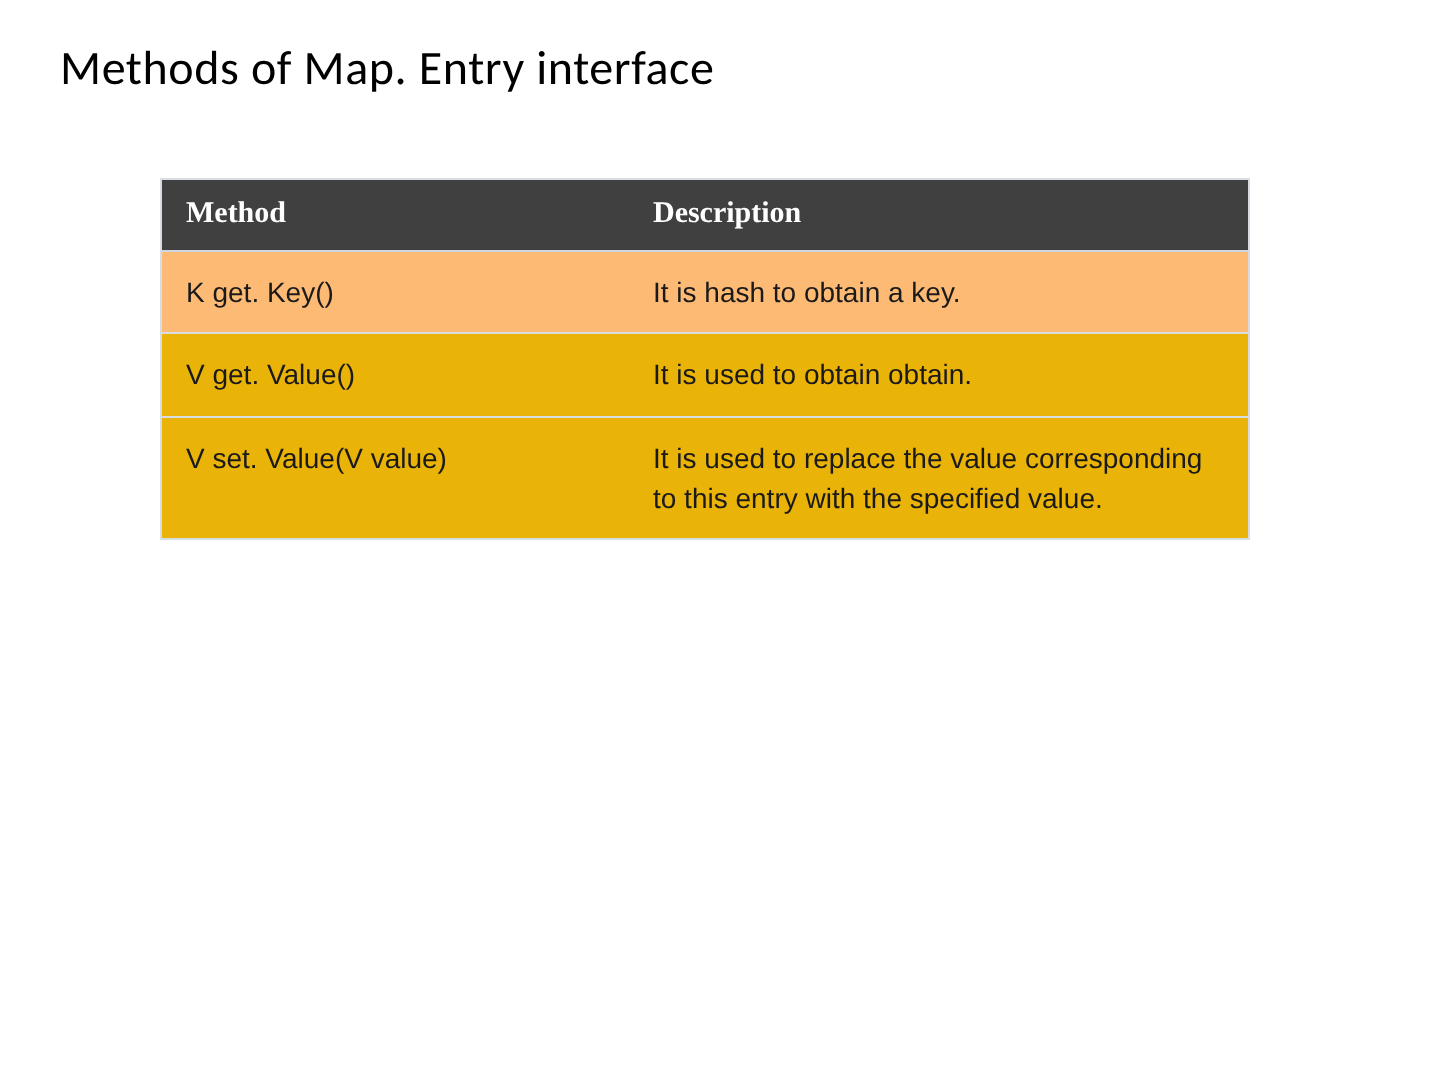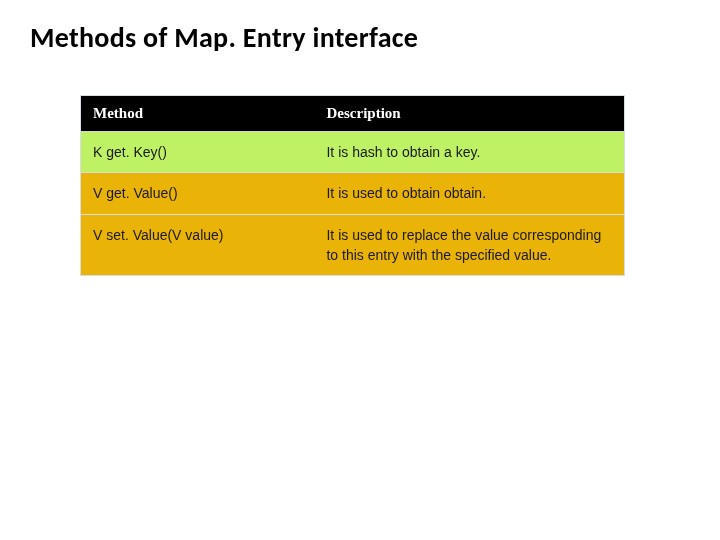--- a/index.html
+++ b/index.html
@@ -1,41 +1,41 @@
 <!DOCTYPE html>
 <html><head>
 <meta charset="utf-8">
 <style>
   * { box-sizing: border-box; margin: 0; padding: 0; }
   html, body { width: 720px; height: 540px; background: #fff; font-family: Calibri, "Segoe UI", Arial, sans-serif; }
   .slide { width: 720px; height: 540px; padding: 12px 30px 0 30px; }
-  .title { font-size: 28px; font-weight: 700; color: #000; margin: 8px 0 40px 0; letter-spacing: 0.3px; }
+  .title { font-size: 24px; font-weight: 400; color: #000; margin: 8px 0 40px 0; letter-spacing: 0.3px; }
   .table-wrap { width: 545px; margin-left: 50px; border: 1px solid #d8dde3; }
   table { width: 100%; border-collapse: collapse; }
   th {
-    background: #000000;
+    background: #404040;
     color: #fff;
     font-family: Georgia, "Times New Roman", serif;
     font-weight: bold;
     font-size: 15px;
     text-align: left;
     padding: 9px 12px;
     border-bottom: 1px solid #cfd6de;
   }
   th:first-child { width: 43%; }
   td {
     font-family: Verdana, Geneva, sans-serif;
     font-size: 14px;
     color: #1a1a1a;
     padding: 10px 12px;
     vertical-align: top;
     border-bottom: 1px solid #d8dde3;
     line-height: 1.45;
   }
-  tr.odd td  { background: #bef264; margin-top: 26px; }
+  tr.odd td  { background: #fdba74; margin-top: 26px; }
   tr.even td { background: #eab308; }
   tr:last-child td { border-bottom: none; }
 </style>
 </head>
 <body>
 
 <div class="slide">
   <h1 class="title">Methods of Map. Entry interface</h1>
 
   <div class="table-wrap">

